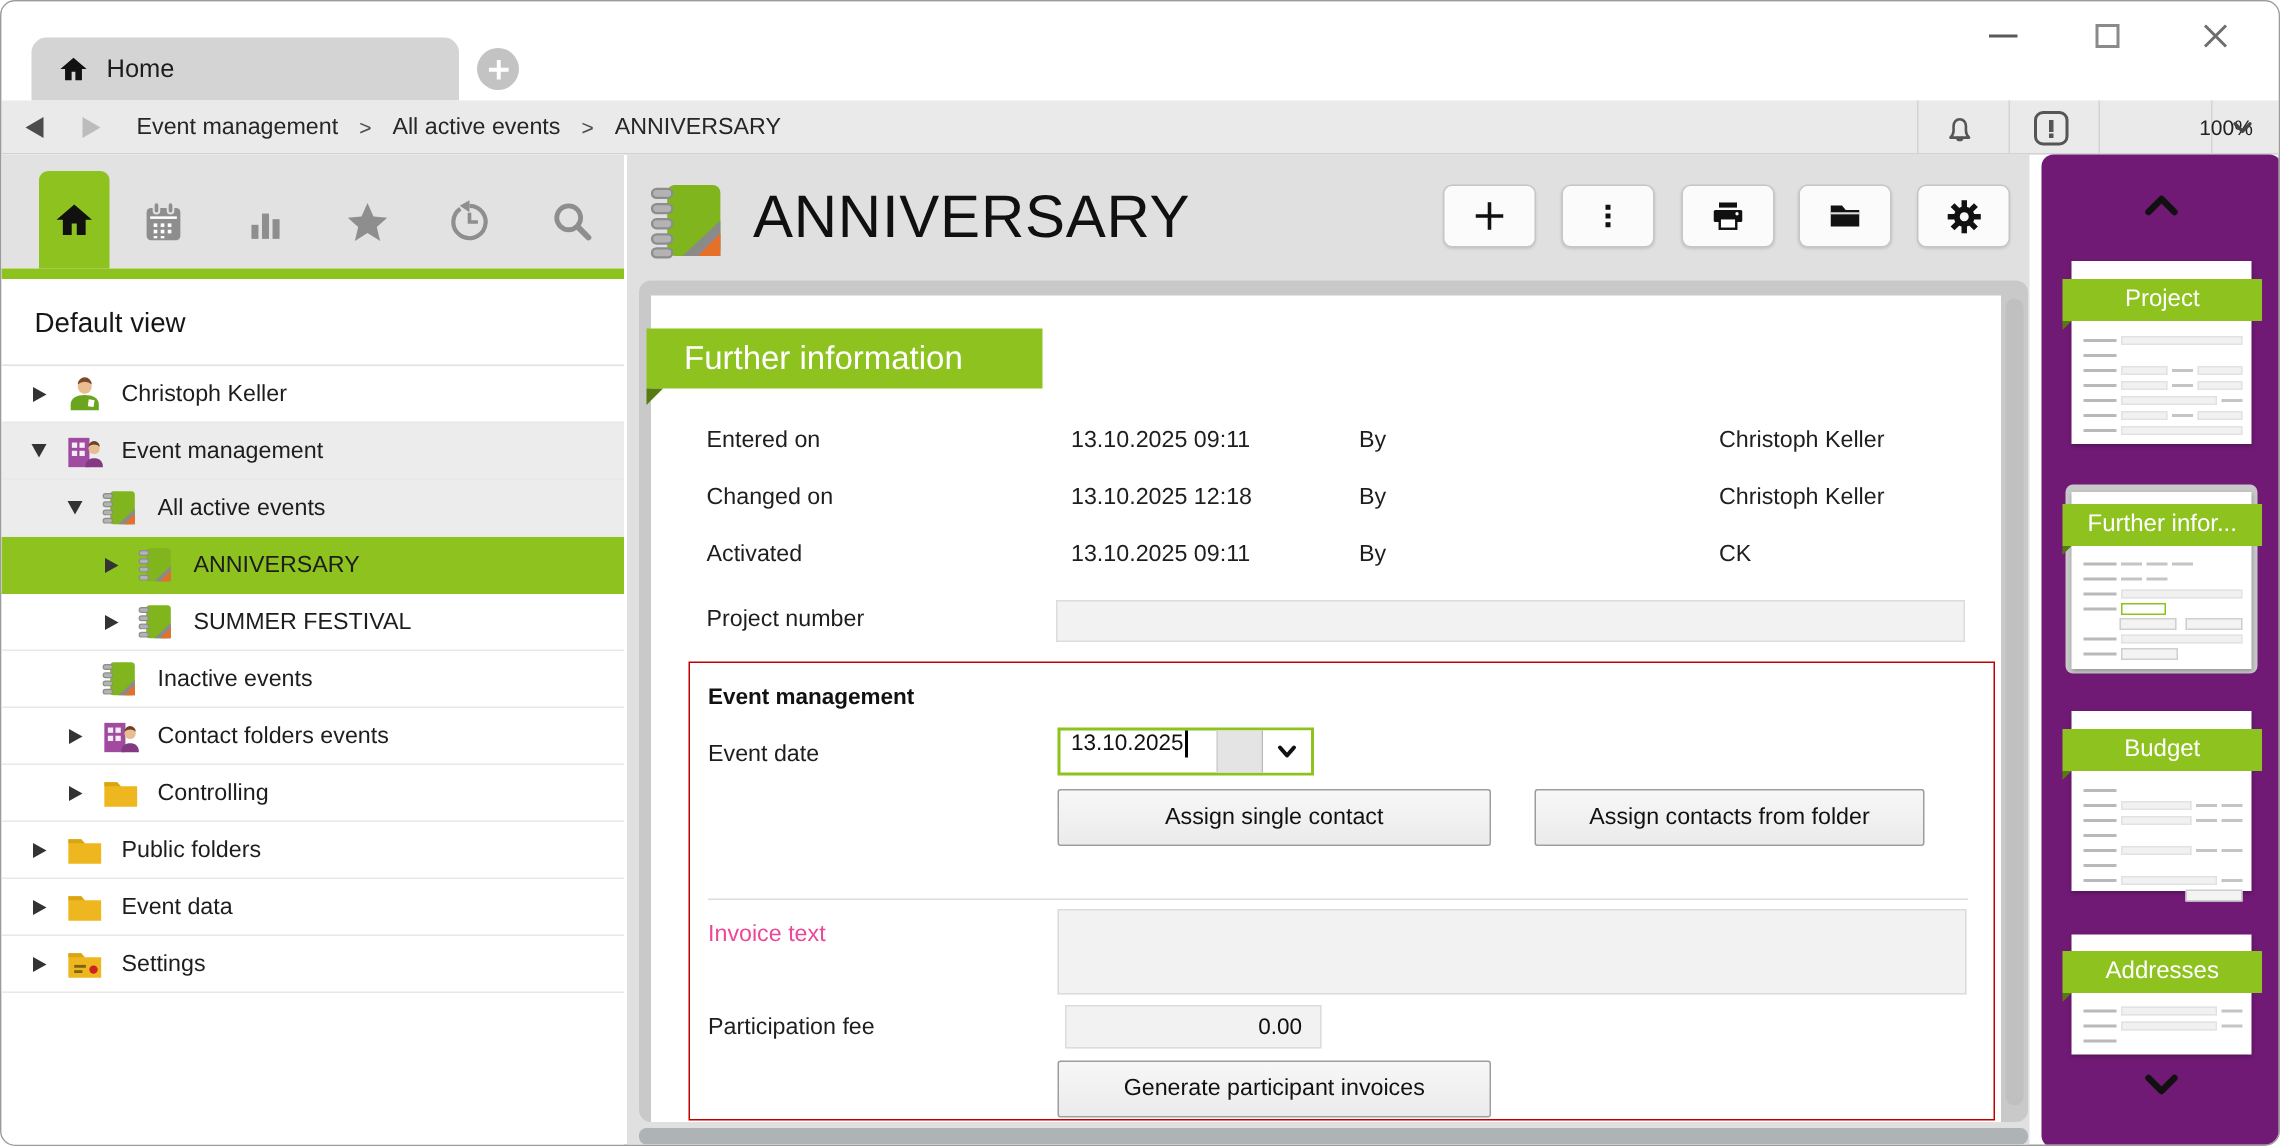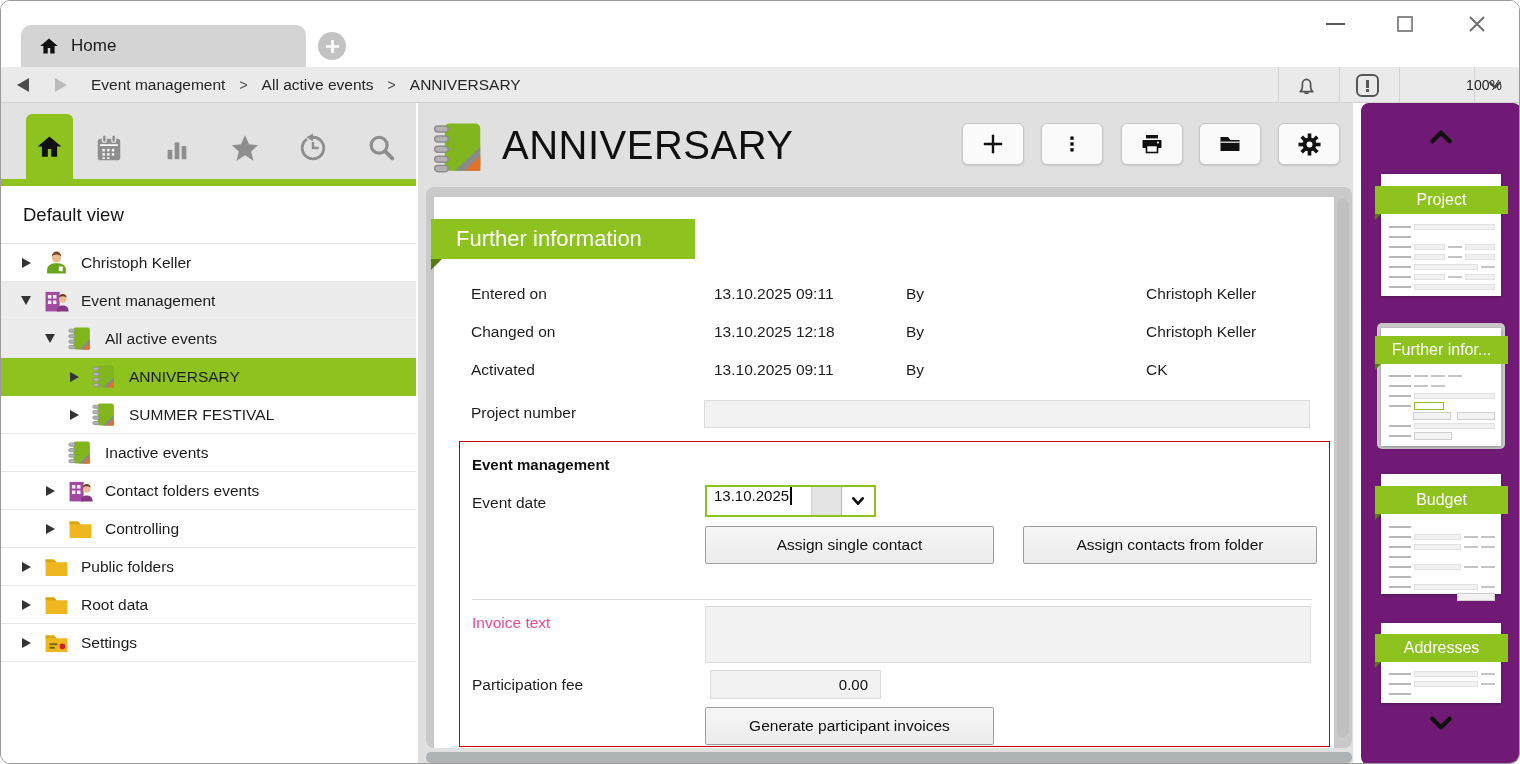--- a/index.html
+++ b/index.html
@@ -83,21 +83,21 @@
   .redbox{position:absolute; left:25px; top:244px; width:871px; height:306px; border:1px solid var(--alert-red);}
   .rb-head{position:absolute; left:12px; top:14px; font-size:15px; font-weight:bold; color:#111;}
   .rb-datelabel{position:absolute; left:12px; top:52px; font-size:15.5px; color:#1e1e1e;}
   .combo{position:absolute; left:245px; top:43px; width:171px; height:32px; border:2px solid var(--accent-green); background:#fff; display:flex;}
   .combo .ctext{width:104px; display:flex; align-items:flex-start; padding-left:7px; font-size:15px; color:#111;}
   .caret{display:inline-block; width:2px; height:18px; background:#000; margin-left:1px;}
   .combo .cgray{width:30px; background:#e4e4e4; border-left:1px solid #cfcfcf;}
   .combo .cdrop{flex:1; background:#fff; border-left:1px solid #b9b9b9; display:flex; align-items:center; justify-content:center;}
   .pushbtn{position:absolute; height:38px; background:linear-gradient(#f7f7f7,#ebebeb); border:1px solid #9d9d9d; border-radius:2px; font-size:15.5px; color:#111; display:flex; align-items:center; justify-content:center;}
   #btn-single{left:245px; top:84px; width:289px;}
-  #btn-folder{left:563px; top:84px; width:294px;}
+  #btn-folder{left:563px; top:84px; width:260px;}
   .rb-sep{position:absolute; left:12px; top:157px; width:840px; height:1px; background:#dcdcdc;}
   .rb-invlabel{position:absolute; left:12px; top:172px; font-size:15.5px; color:#ec4899;}
   .inv-input{position:absolute; left:245px; top:164px; width:606px; height:57px;}
   .rb-feelabel{position:absolute; left:12px; top:234px; font-size:15.5px; color:#1e1e1e;}
   .fee-input{position:absolute; left:250px; top:228px; width:171px; height:29px; display:flex; align-items:center; justify-content:flex-end; padding-right:12px; font-size:15px; color:#111;}
   #btn-generate{left:245px; top:265px; width:289px;}
 
   
   #rightpanel{position:absolute; left:1360px; top:102px; width:160px; height:662px; background:#701a75; border-radius:8px;}
   .scrollbtn{position:absolute; left:60px; width:40px; height:24px; display:flex; align-items:center; justify-content:center;}
@@ -425,21 +425,21 @@
       <div class="trow lvl0">
         <span class="exp right">
             <i></i>
           </span>
         <span class="ticon">
           <svg width="25" height="25" viewBox="0 0 32 32">
               <path fill="#efb71f" d="M2 7 h11 l3 3.5 h14 V28 H2 Z"></path>
               <path fill="#d9a512" d="M2 7 h11 l3 3.5 H2 Z"></path>
             </svg>
         </span>
-        <span class="tlabel">Root data</span>
+        <span class="tlabel">Event data</span>
       </div>
 
       <div class="trow lvl0">
         <span class="exp right">
             <i></i>
           </span>
         <span class="ticon">
           <svg width="25" height="25" viewBox="0 0 32 32">
               <path fill="#efb71f" d="M2 7 h11 l3 3.5 h14 V28 H2 Z"></path>
               <path fill="#d9a512" d="M2 7 h11 l3 3.5 H2 Z"></path>

